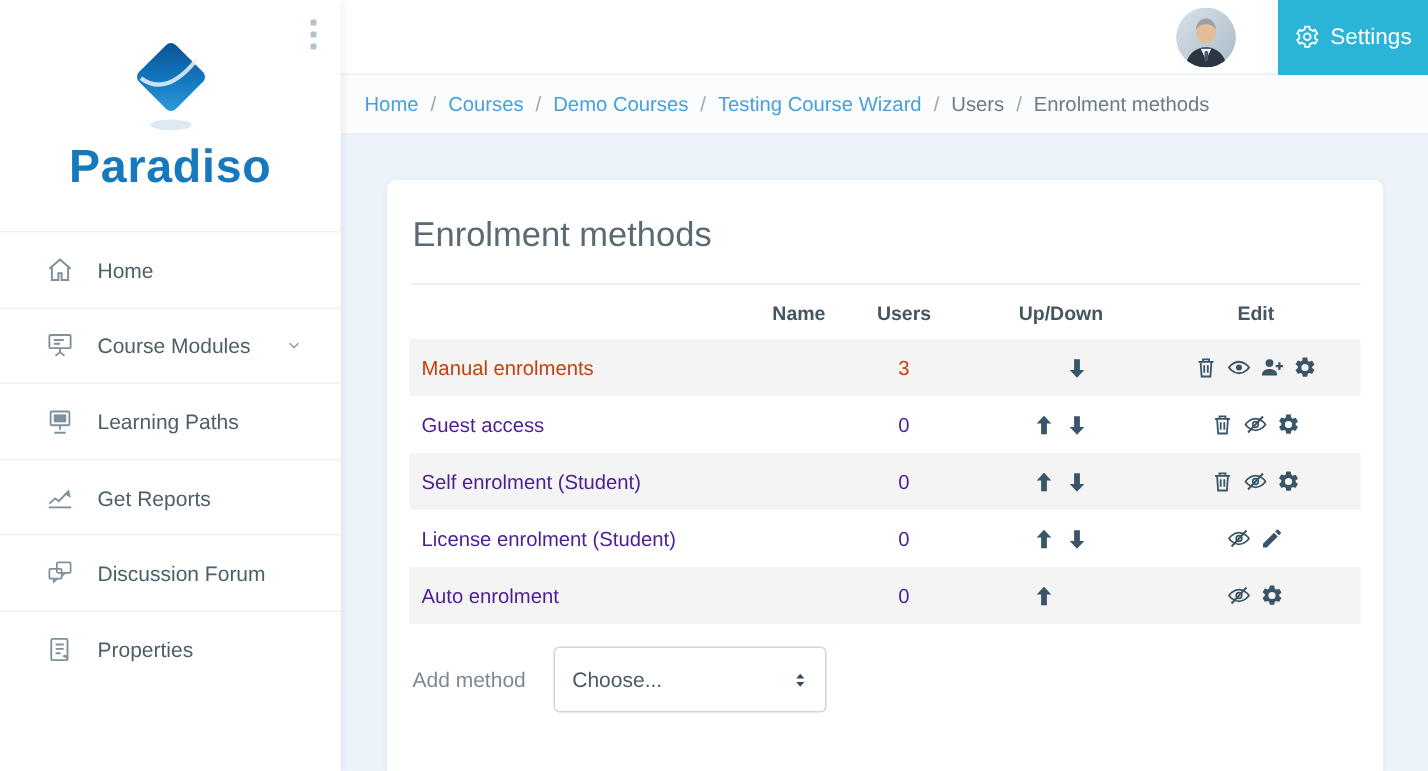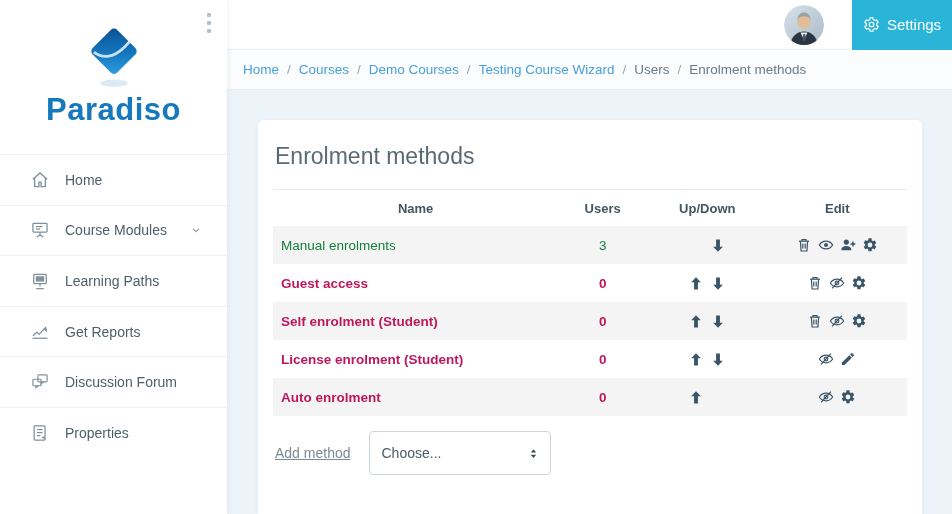--- a/index.html
+++ b/index.html
@@ -40,35 +40,35 @@
   .crumb-sep { color:#9aa8b1; margin:0 8px; }
 
   .content { flex:1; background:#edf4f9; padding:30px 30px 0 31px; }
   .card { background:#fff; border-radius:6px 6px 0 0; height:100%;
     box-shadow:0 1px 4px rgba(50,70,90,.07); padding:16px 15px; }
   .card-title { font-size:23px; font-weight:400; color:#5a6a74; margin:7px 0 19px 2px; }
 
   table { width:100%; border-collapse:collapse; }
   thead th { border-top:1px solid #e7eaec; padding:11px 8px 10px; font-size:13px;
     color:#44565f; font-weight:bold; }
-  th.c-name { text-align:center; width:45%; }
+  th.c-name { text-align:right; width:45%; }
   th.c-users { width:14%; text-align:center; }
   th.c-updown { width:19%; text-align:center; }
   th.c-edit { width:22%; text-align:center; }
   tbody tr:nth-child(odd) { background:#f4f4f4; }
-  tbody td { padding:9px 8px; font-size:13.5px; color:#15803d; height:38px; }
+  tbody td { padding:9px 8px; font-size:13.5px; color:#c2410c; height:38px; }
   td.t-users, td.t-updown, td.t-edit { text-align:center; }
-  .dim { color:#be185d;font-weight:bold; }
+  .dim { color:#4c1d95; }
   .slot { display:inline-block; width:22px; vertical-align:middle; }
   .slot svg { width:16px; height:17px; display:block; margin:0 auto; color:#3a5568; cursor:pointer; }
   .action { display:inline-block; margin:0 3px; vertical-align:middle; cursor:pointer; color:#3a5568; }
   .action svg { width:16px; height:16px; display:block; }
 
   .add-method { display:flex; align-items:center; margin-top:15px; padding-left:2px; }
-  .add-label { color:#7b8a93; font-size:14px; margin-right:18px;text-decoration:underline; }
+  .add-label { color:#7b8a93; font-size:14px; margin-right:18px; }
   .select { width:182px; height:44px; border:1px solid #ccd6db; border-radius:4px; background:#fff;
     display:flex; align-items:center; justify-content:space-between; padding:0 9px 0 12px;
     color:#4a5a63; font-size:14px; cursor:pointer; }
   .select .caret svg { width:15px; height:15px; display:block; color:#3c4a52; }
 </style>
 </head>
 <body>
 
 <div class="app">
 

